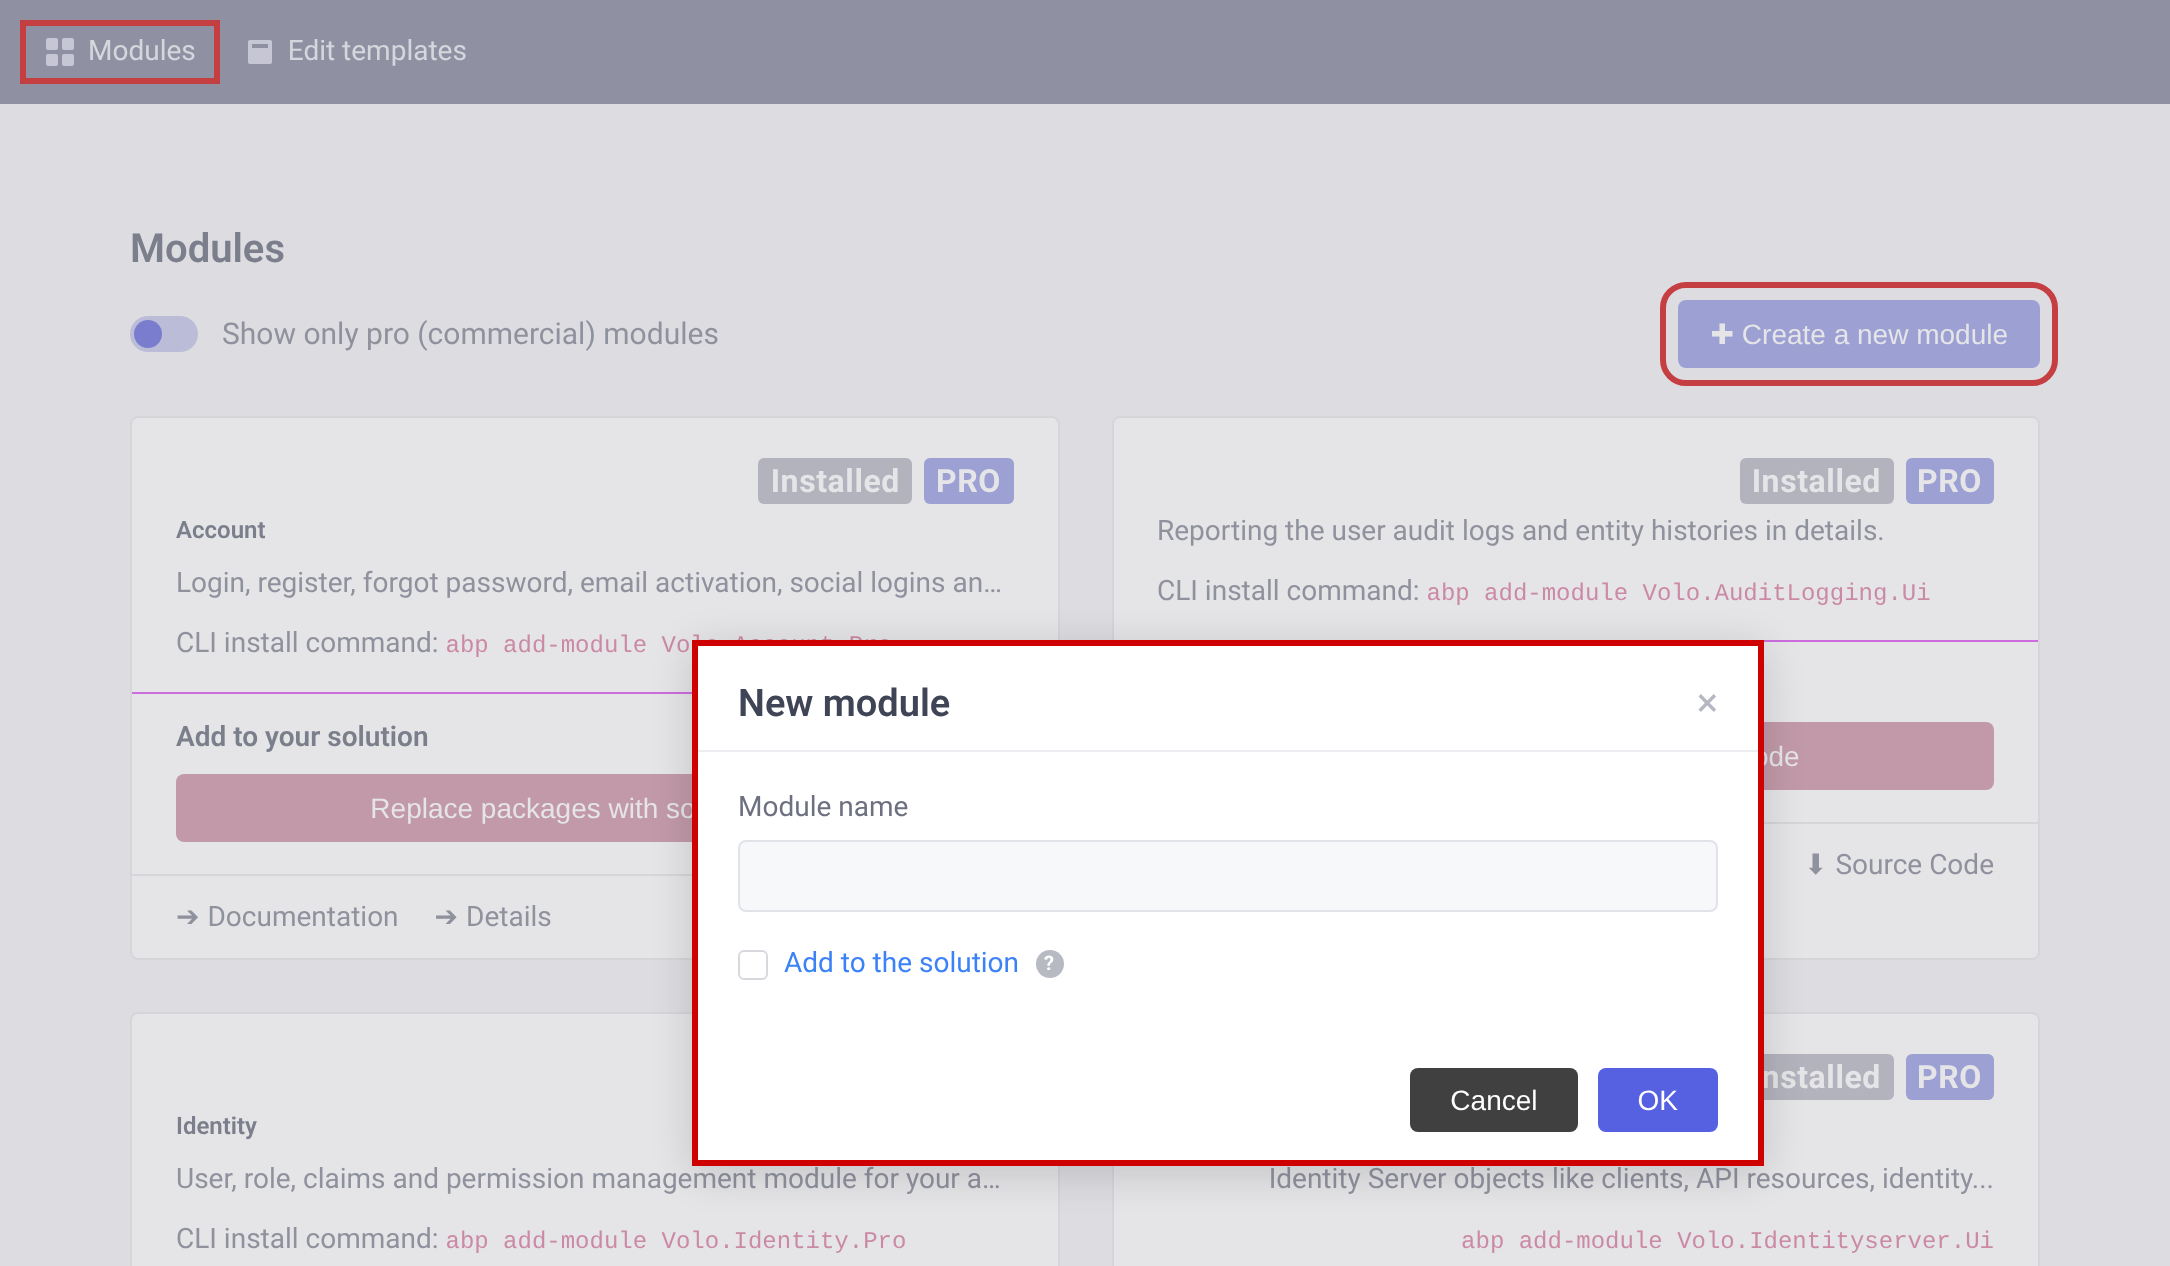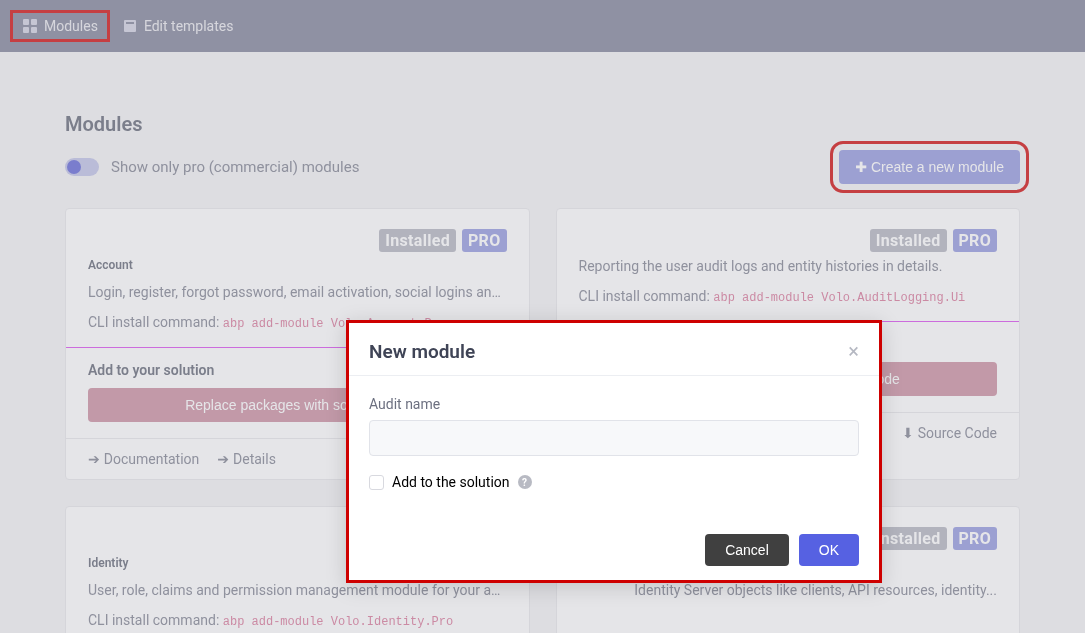--- a/index.html
+++ b/index.html
@@ -163,21 +163,21 @@
       background: #f7f8fa; font-size: 14px;
     }
     .checkbox-row {
       display: flex; align-items: center; gap: 8px;
       margin-top: 18px;
     }
     .checkbox {
       width: 15px; height: 15px; border: 1px solid #d8d9df;
       border-radius: 3px; background: #fff; cursor: pointer;
     }
-    .checkbox-label { font-size: 14px; color: #000000; }
+    .checkbox-label { font-size: 14px; color: #3b82f6; }
     .help-icon {
       width: 14px; height: 14px; border-radius: 50%;
       background: #b8bac3; color: #fff; font-size: 10px;
       display: inline-flex; align-items: center; justify-content: center;
       font-weight: 700;
     }
     .modal-footer {
       padding: 14px 20px;
       display: flex; justify-content: flex-end; gap: 10px;
     }
@@ -304,33 +304,36 @@
     </div>
 
     <div class="card">
       <div class="card-body">
         <div class="badges">
           <span class="badge badge-installed">Installed</span>
           <span class="badge badge-pro">PRO</span>
         </div>
         <div class="card-title" style="visibility:hidden;">Identity Server UI</div>
         <div class="card-desc" style="text-align:right;">Identity Server objects like clients, API resources, identity...</div>
+        <div class="cli-line" style="text-align:right;">
+          <span class="cli-cmd">abp add-module Volo.Identityserver.Ui</span>
+        </div>
       </div>
 
     </div>
   </div>
 </div>
 
 <div class="modal">
   <div class="modal-header">
     <div class="modal-title">New module</div>
     <div class="modal-close">×</div>
   </div>
   <div class="modal-body">
-    <label class="form-label">Audit name</label>
+    <label class="form-label">Module name</label>
     <input class="form-input" type="text" style="">
     <div class="checkbox-row">
       <div class="checkbox"></div>
       <span class="checkbox-label">Add to the solution</span>
       <span class="help-icon">?</span>
     </div>
   </div>
   <div class="modal-footer">
     <button class="btn btn-secondary">Cancel</button>
     <button class="btn btn-ok">OK</button>

